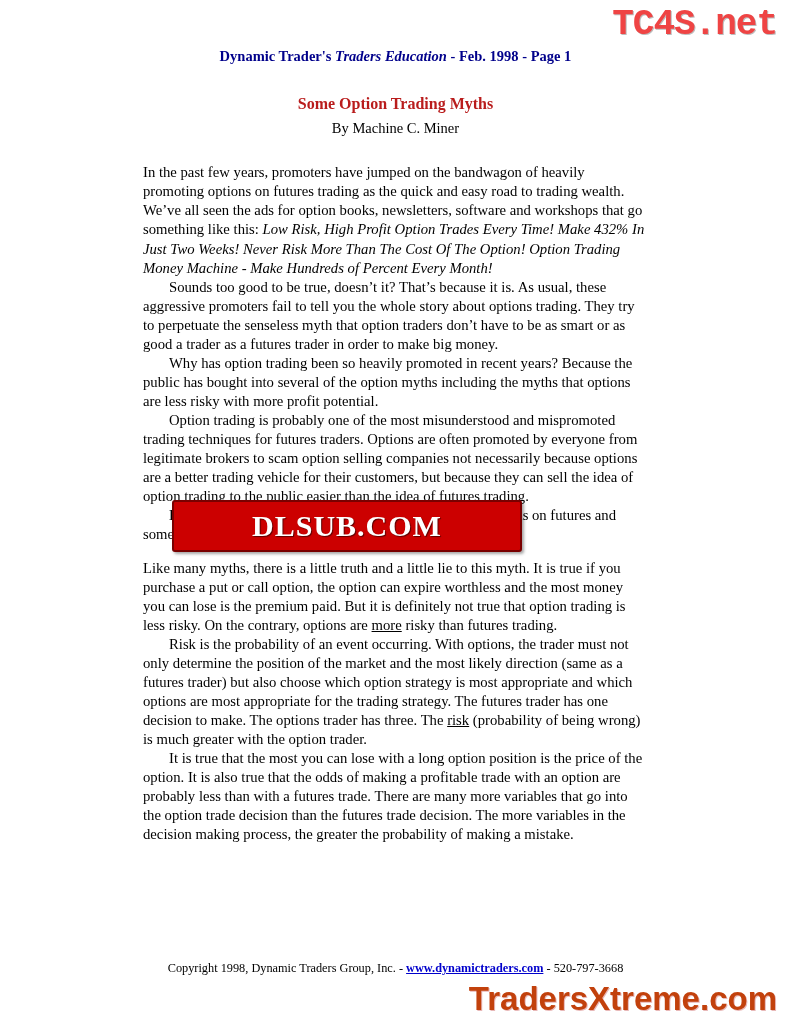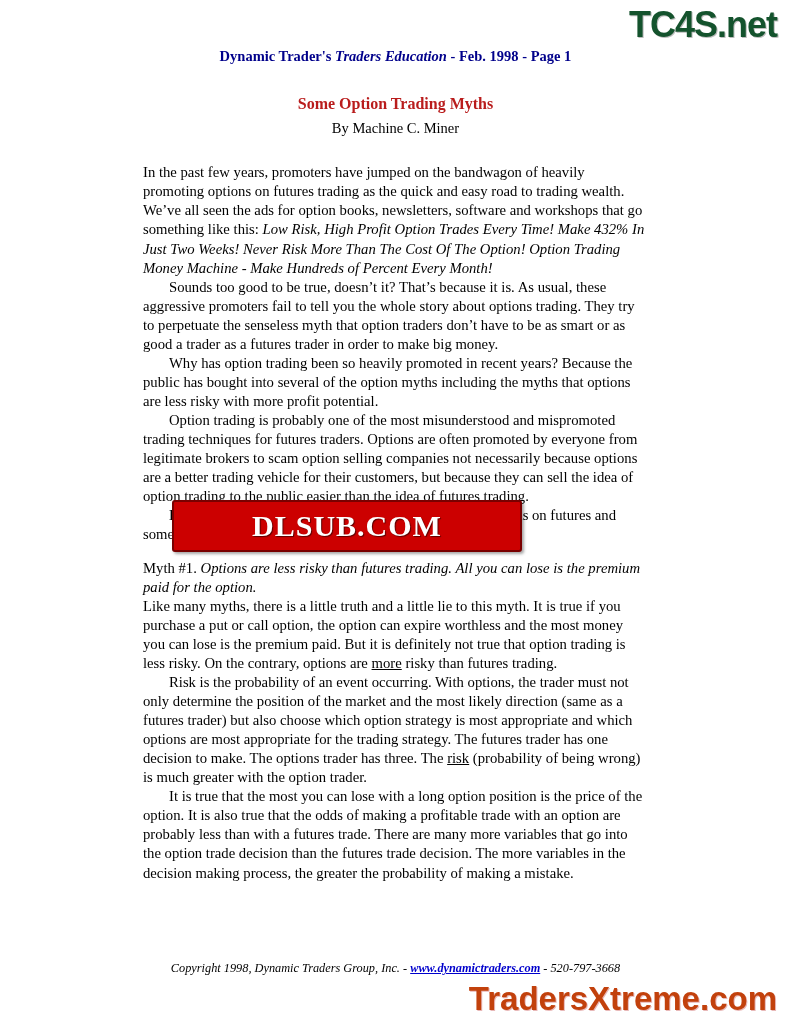--- a/index.html
+++ b/index.html
@@ -21,24 +21,24 @@
     width: 791px;
     height: 1024px;
     box-sizing: border-box;
   }
 
   
   .wm-top {
     position: absolute;
     top: 4px;
     right: 14px;
-    font-family: Liberation Sans, sans-serif;
+    font-family: Liberation Mono, monospace;
     font-weight: bold;
     font-size: 36px;
-    color: #14532d;
+    color: #ef4444;
     letter-spacing: -1px;
     text-shadow: 1px 1px 0 #bdbdbd;
   }
 
   
   .wm-bottom {
     position: absolute;
     bottom: 6px;
     right: 14px;
     font-family: Liberation Sans, sans-serif;
@@ -132,21 +132,20 @@
   }
 
   .footer {
     position: absolute;
     left: 0;
     right: 0;
     top: 961px;
     text-align: center;
     font-size: 12.3px;
     color: #000000;
-    font-style: italic;
   }
   .footer a {
     color: #0000cc;
     text-decoration: underline;
     font-weight: bold;
   }
 </style>
 </head>
 <body>
 
@@ -170,21 +169,20 @@
       <p class="para indent">Sounds too good to be true, doesn’t it? That’s because it is. As usual, these aggressive promoters fail to tell you the whole story about options trading. They try to perpetuate the senseless myth that option traders don’t have to be as smart or as good a trader as a futures trader in order to make big money.</p>
 
       <p class="para indent">Why has option trading been so heavily promoted in recent years? Because the public has bought into several of the option myths including the myths that options are less risky with more profit potential.</p>
 
       <p class="para indent">Option trading is probably one of the most misunderstood and mispromoted trading techniques for futures traders. Options are often promoted by everyone from legitimate brokers to scam option selling companies not necessarily because options are a better trading vehicle for their customers, but because they can sell the idea of option trading to the public easier than the idea of futures trading.</p>
 
       <p class="para indent">Let’s take a closer look at the real business of trading options on futures and some of the myths that have been promoted.</p>
 
       <p class="spacer"></p>
 
-      <p class="para myth-head"><span>Myth #1. </span><span class="it">Options are less risky than futures trading. All you can lose is the premium paid for the option.</span></p>
 
       <p class="para"><span>Like many myths, there is a little truth and a little lie to this myth. It is true if you purchase a put or call option, the option can expire worthless and the most money you can lose is the premium paid. But it is definitely not true that option trading is less risky. On the contrary, options are </span><span class="ul">more</span><span> risky than futures trading.</span></p>
 
       <p class="para indent"><span>Risk is the probability of an event occurring. With options, the trader must not only determine the position of the market and the most likely direction (same as a futures trader) but also choose which option strategy is most appropriate and which options are most appropriate for the trading strategy. The futures trader has one decision to make. The options trader has three. The </span><span class="ul">risk</span><span> (probability of being wrong) is much greater with the option trader.</span></p>
 
       <p class="para indent">It is true that the most you can lose with a long option position is the price of the option. It is also true that the odds of making a profitable trade with an option are probably less than with a futures trade. There are many more variables that go into the option trade decision than the futures trade decision. The more variables in the decision making process, the greater the probability of making a mistake.</p>
 
     </div>
   </div>
 

